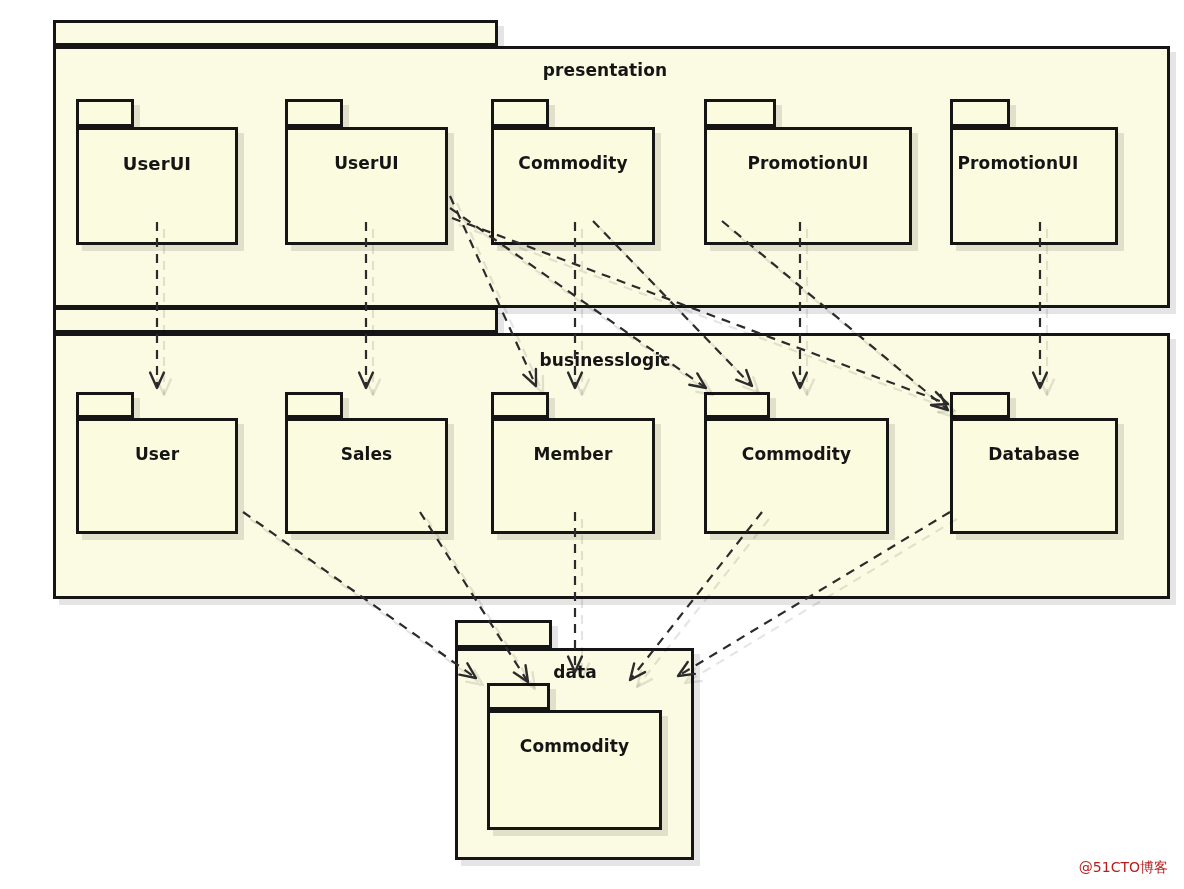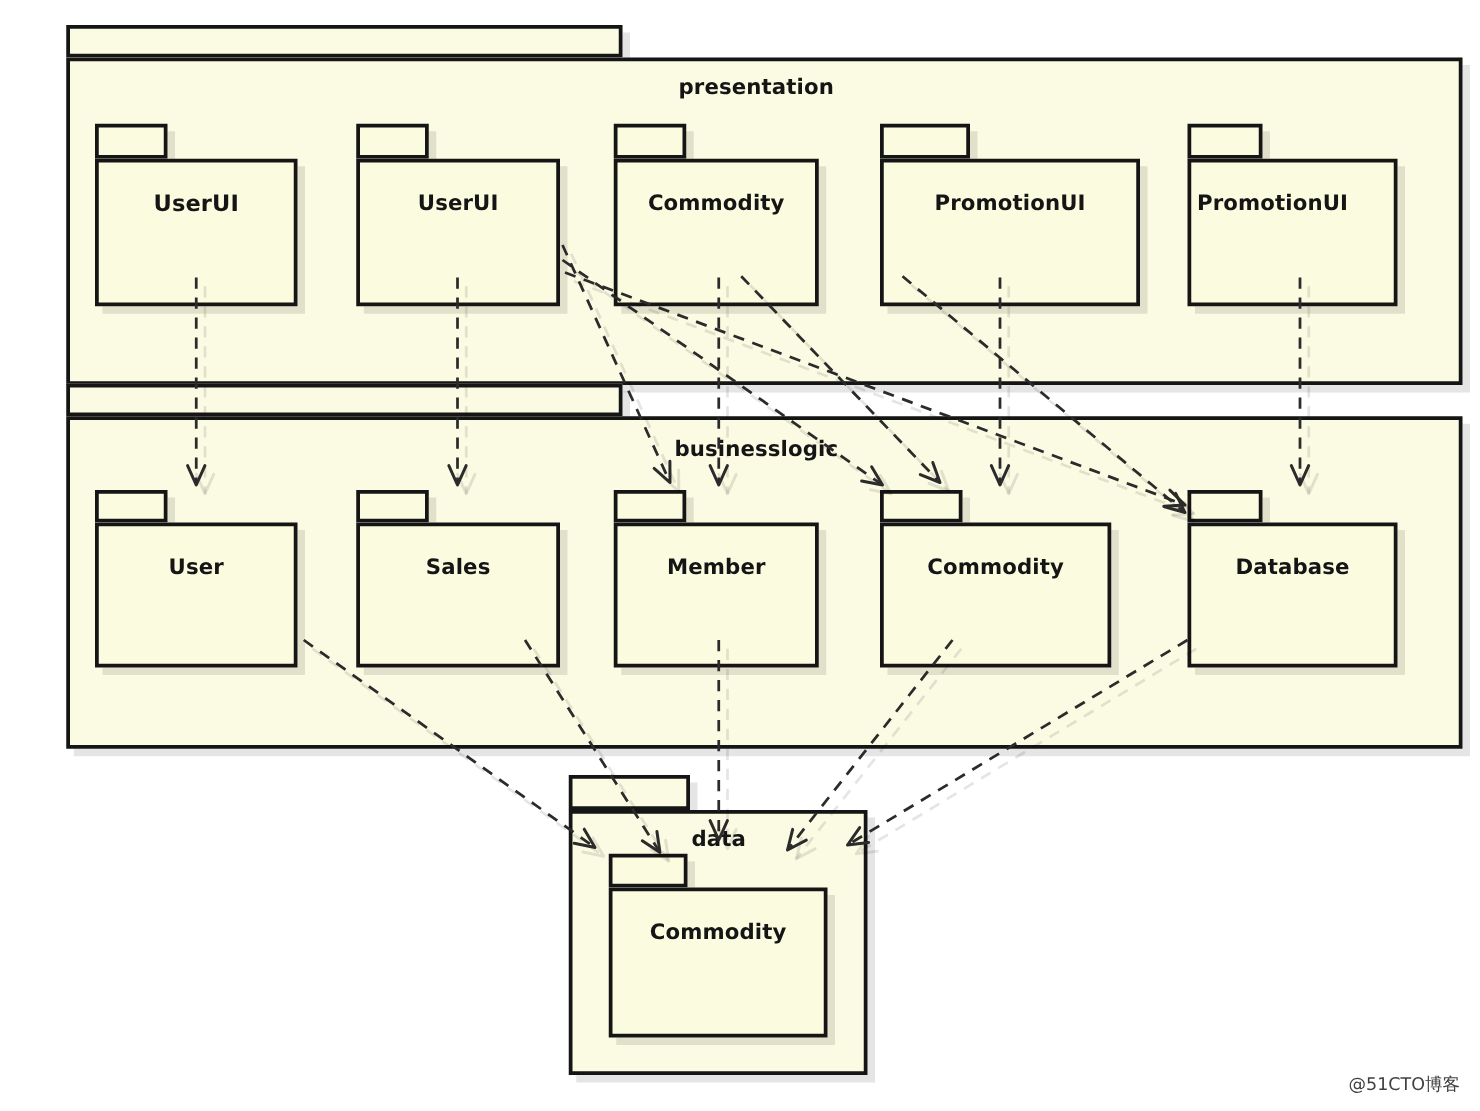--- a/index.html
+++ b/index.html
@@ -89,21 +89,21 @@
     stroke-width: 2.4;
     fill: none;
   }
 
   
   #watermark {
     position: absolute;
     right: 16px;
     bottom: 12px;
     font-size: 14px;
-    color: #404040;
+    color: #b91c1c;
     font-family: "DejaVu Sans", "Liberation Sans", sans-serif;
     user-select: none;
     white-space: nowrap;
   }
 </style>
 </head>
 <body>
 
 <div id="canvas">
 

